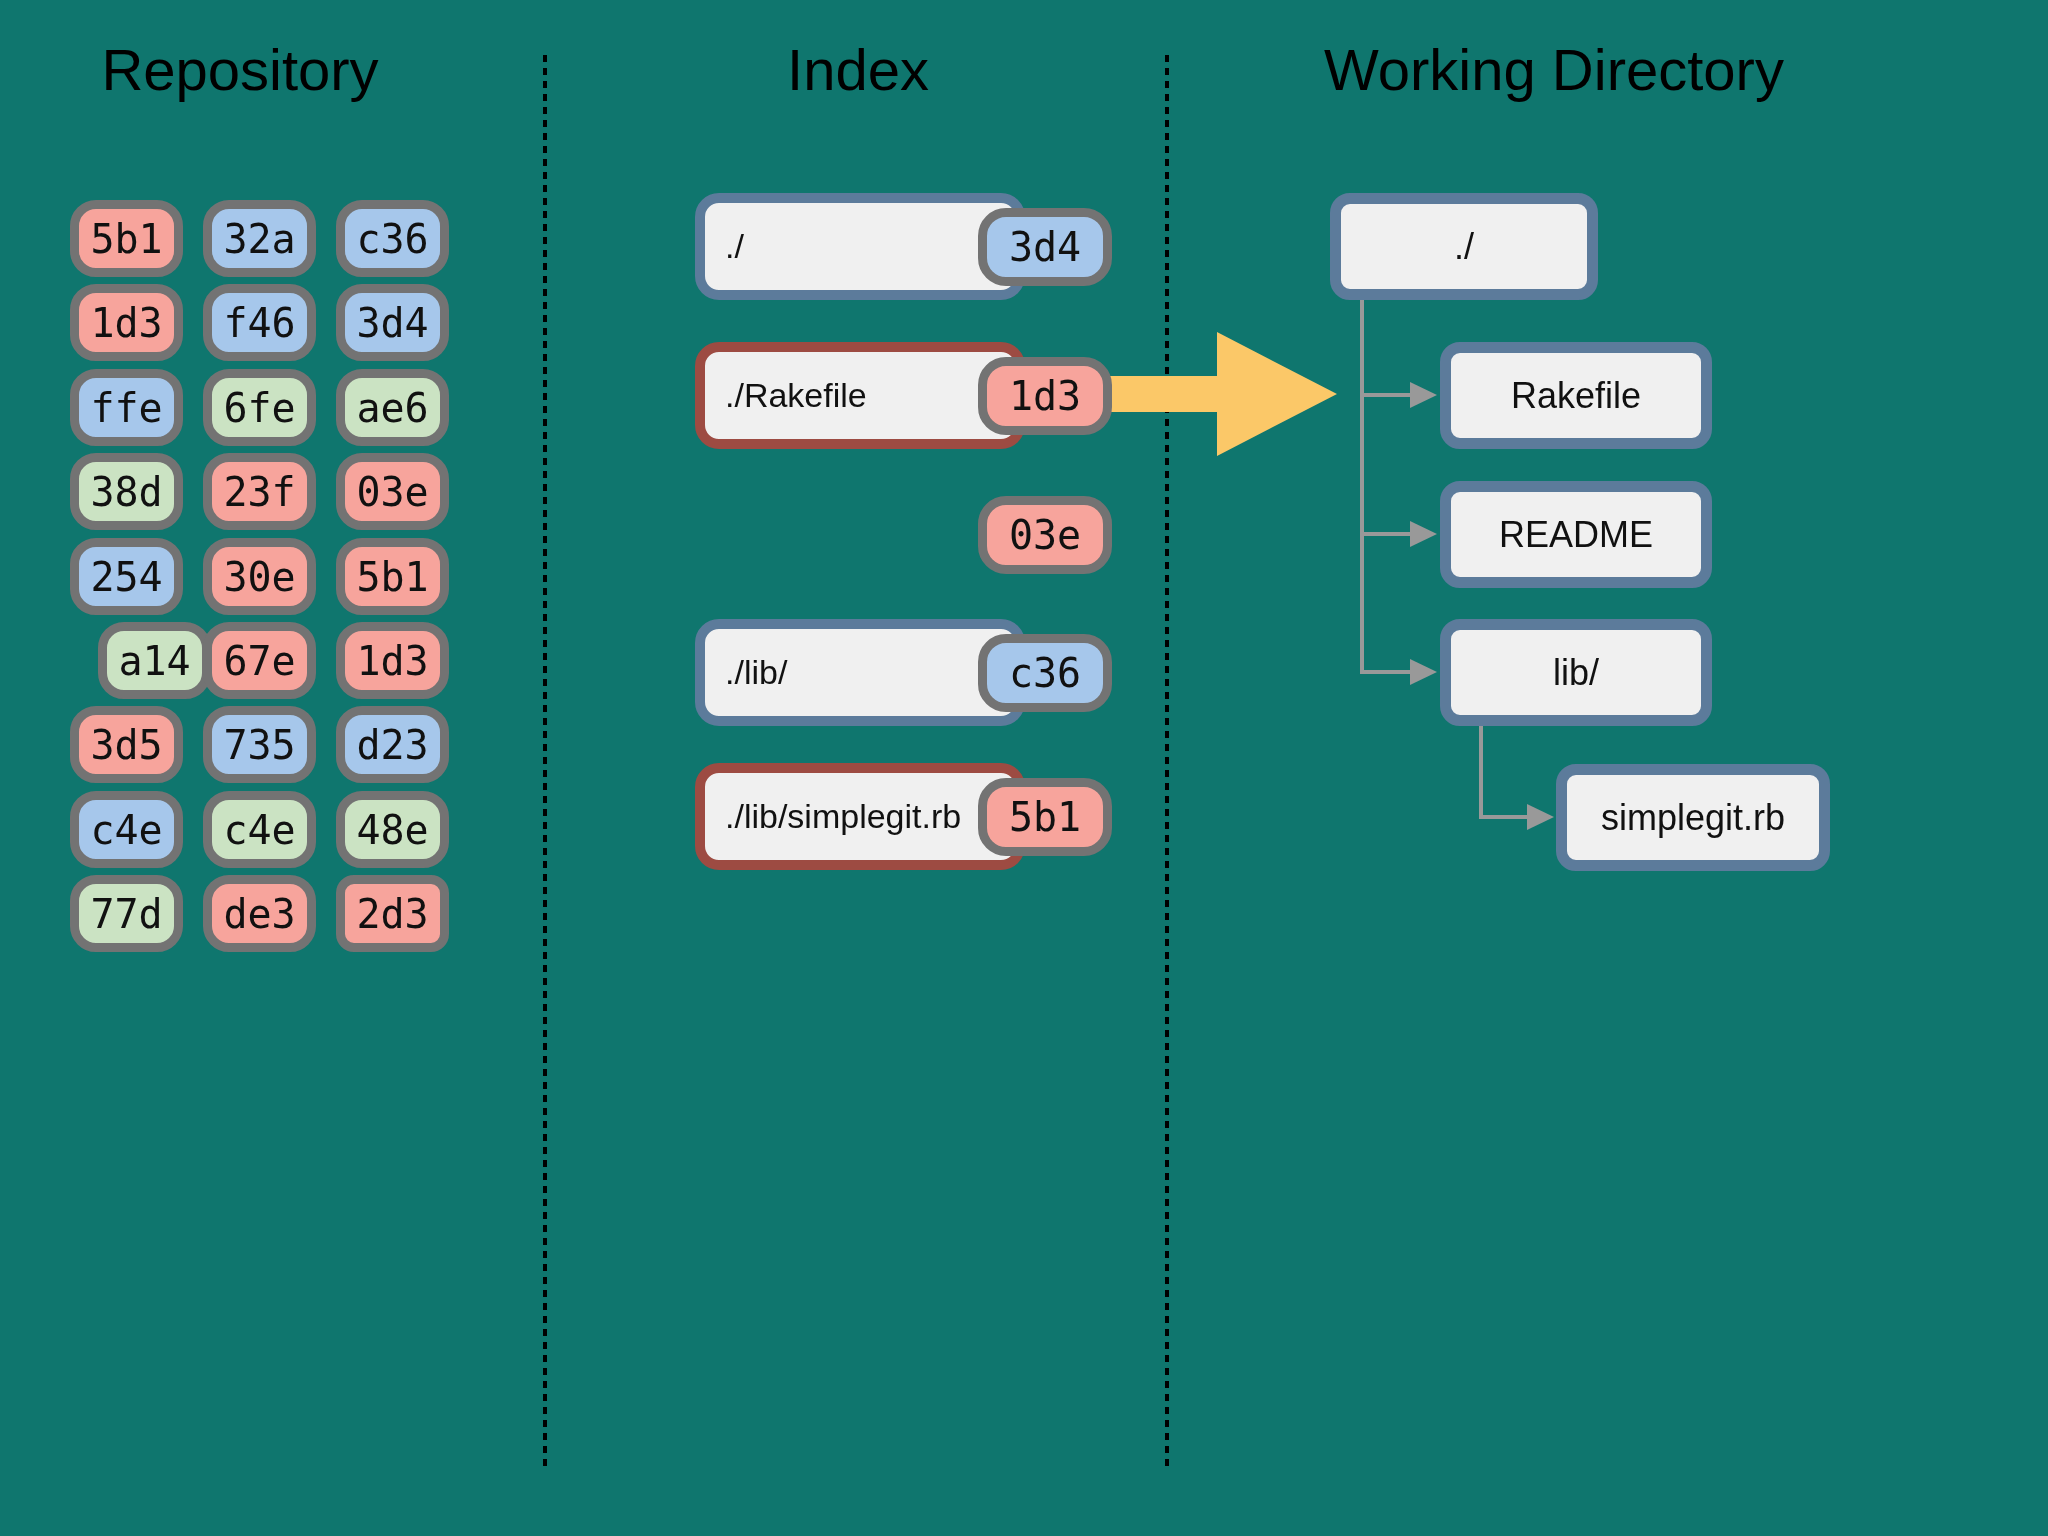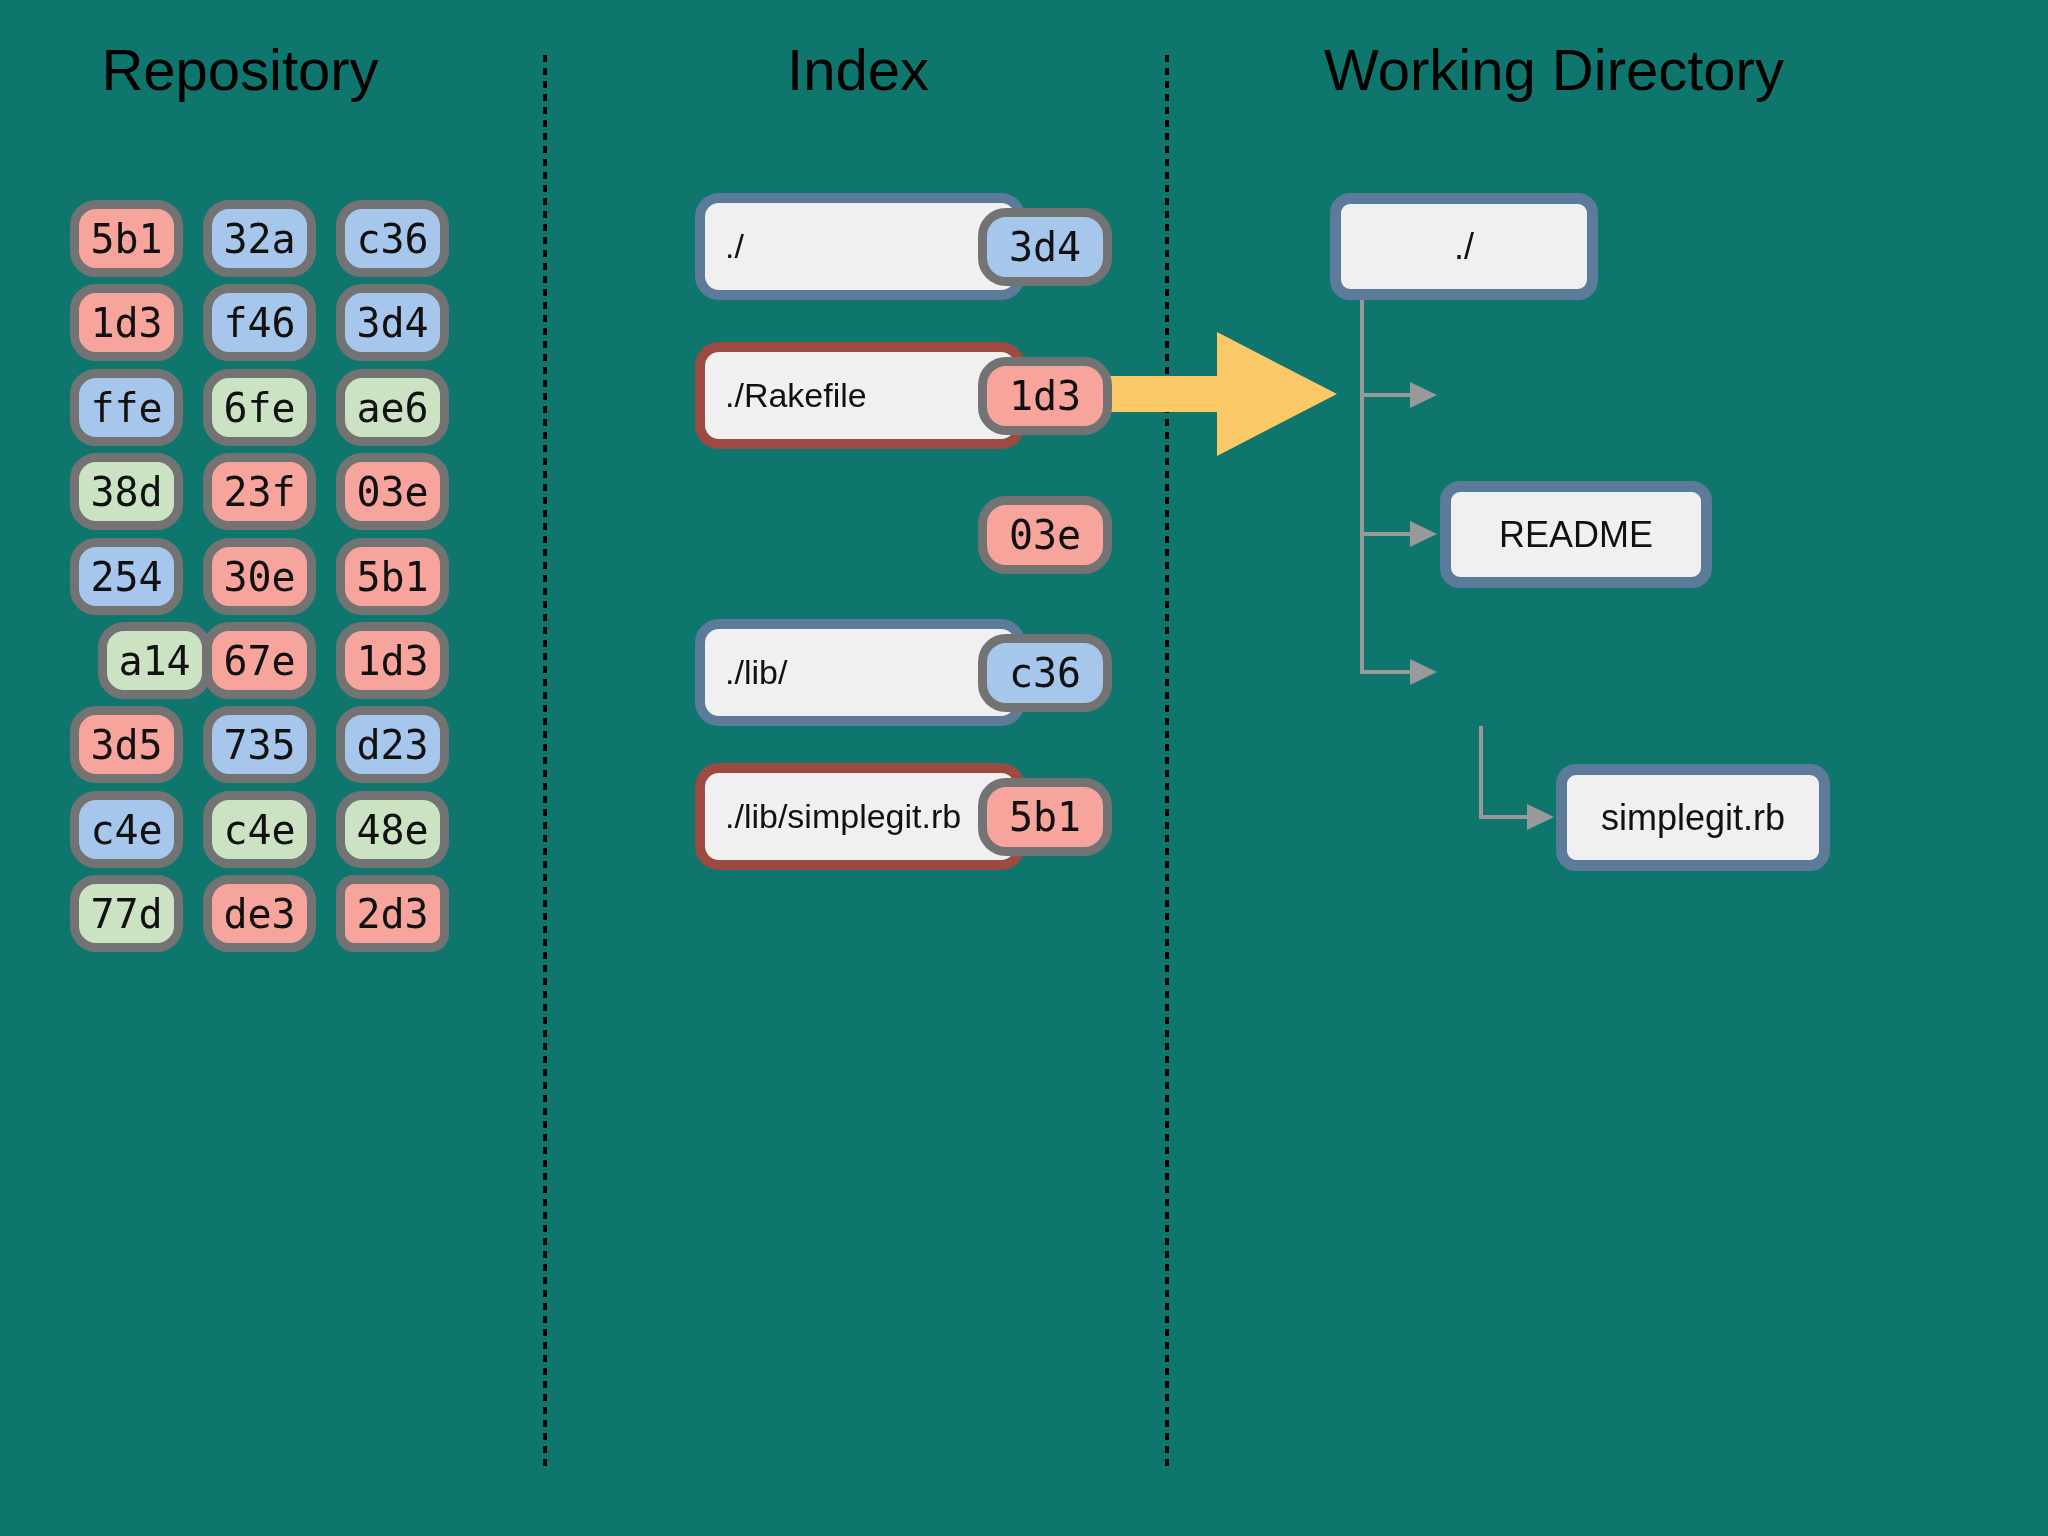--- a/index.html
+++ b/index.html
@@ -143,17 +143,19 @@
         <span>./lib/</span>
       </div>
       <div class="pill index-pill blue" style="left: 978px; top: 634px;">c36</div>
       <div class="index-box kind-file" style="top: 763px;">
         <span>./lib/simplegit.rb</span>
       </div>
       <div class="pill index-pill red" style="left: 978px; top: 778px;">5b1</div>
     </div>
   <div class="layer" id="wd-tree">
       <div class="wd-box kind-dir" style="left: 1330px; top: 193px; width: 268px;">./</div>
+      <div class="wd-box kind-file" style="left: 1440px; top: 342px; width: 272px;">Rakefile</div>
       <div class="wd-box kind-file" style="left: 1440px; top: 481px; width: 272px;">README</div>
+      <div class="wd-box kind-dir" style="left: 1440px; top: 619px; width: 272px;">lib/</div>
       <div class="wd-box kind-file" style="left: 1556px; top: 764px; width: 274px;">simplegit.rb</div>
     </div>
 
 </div>
 
 </body></html>

